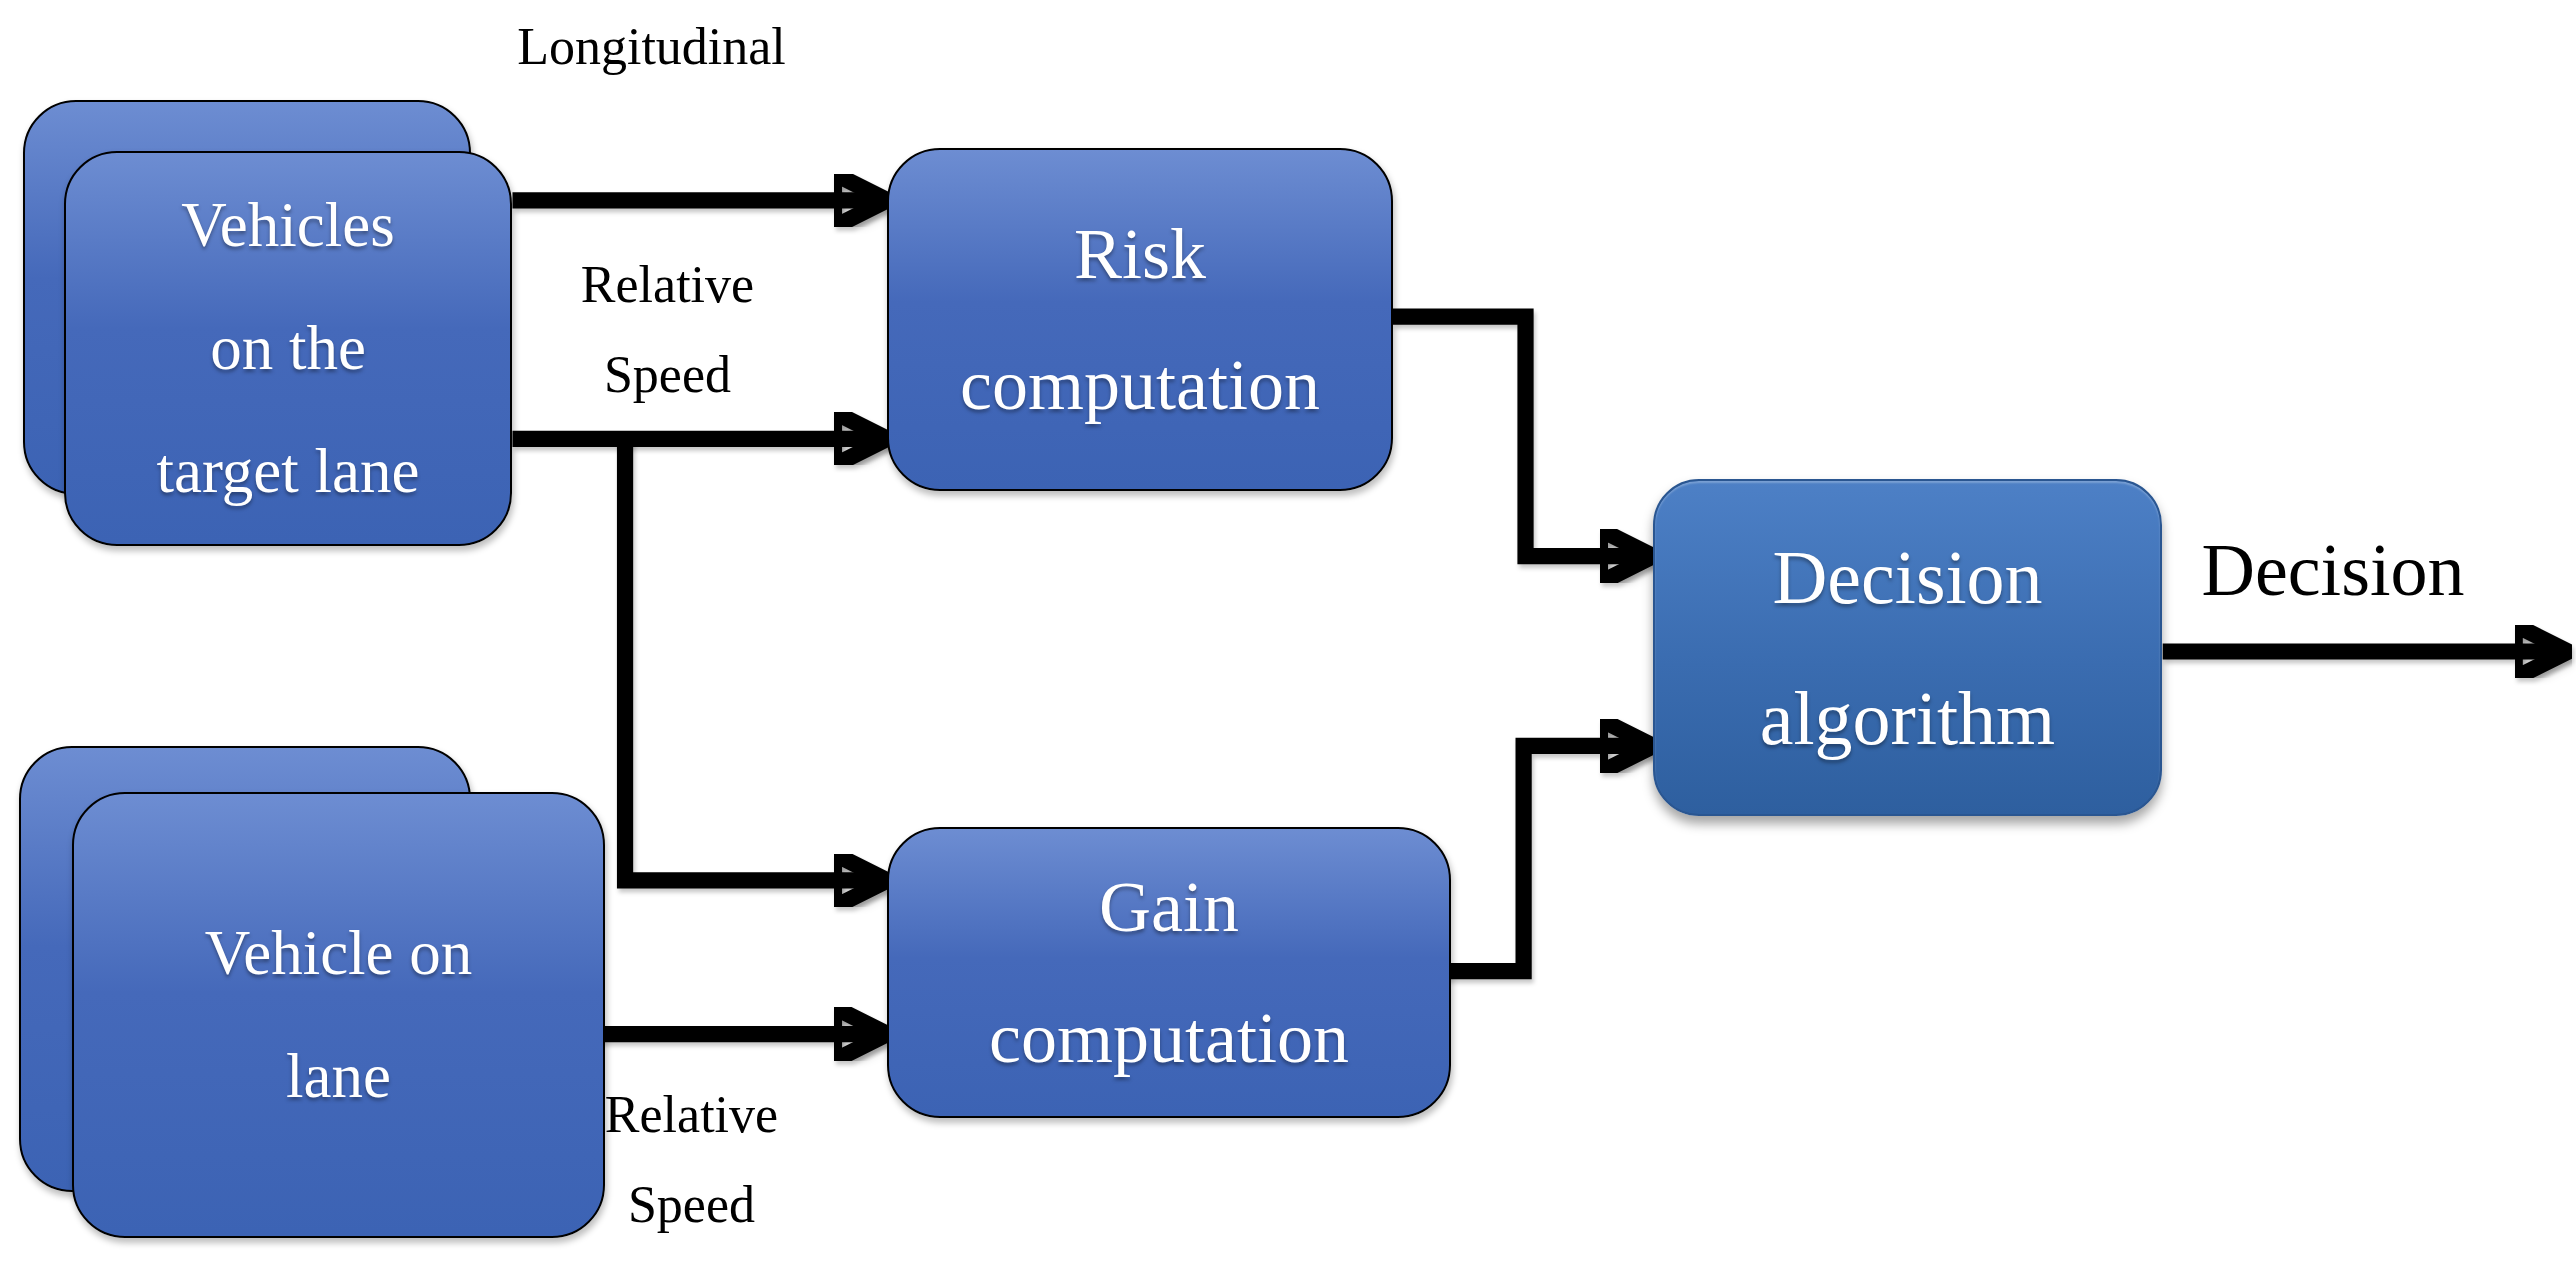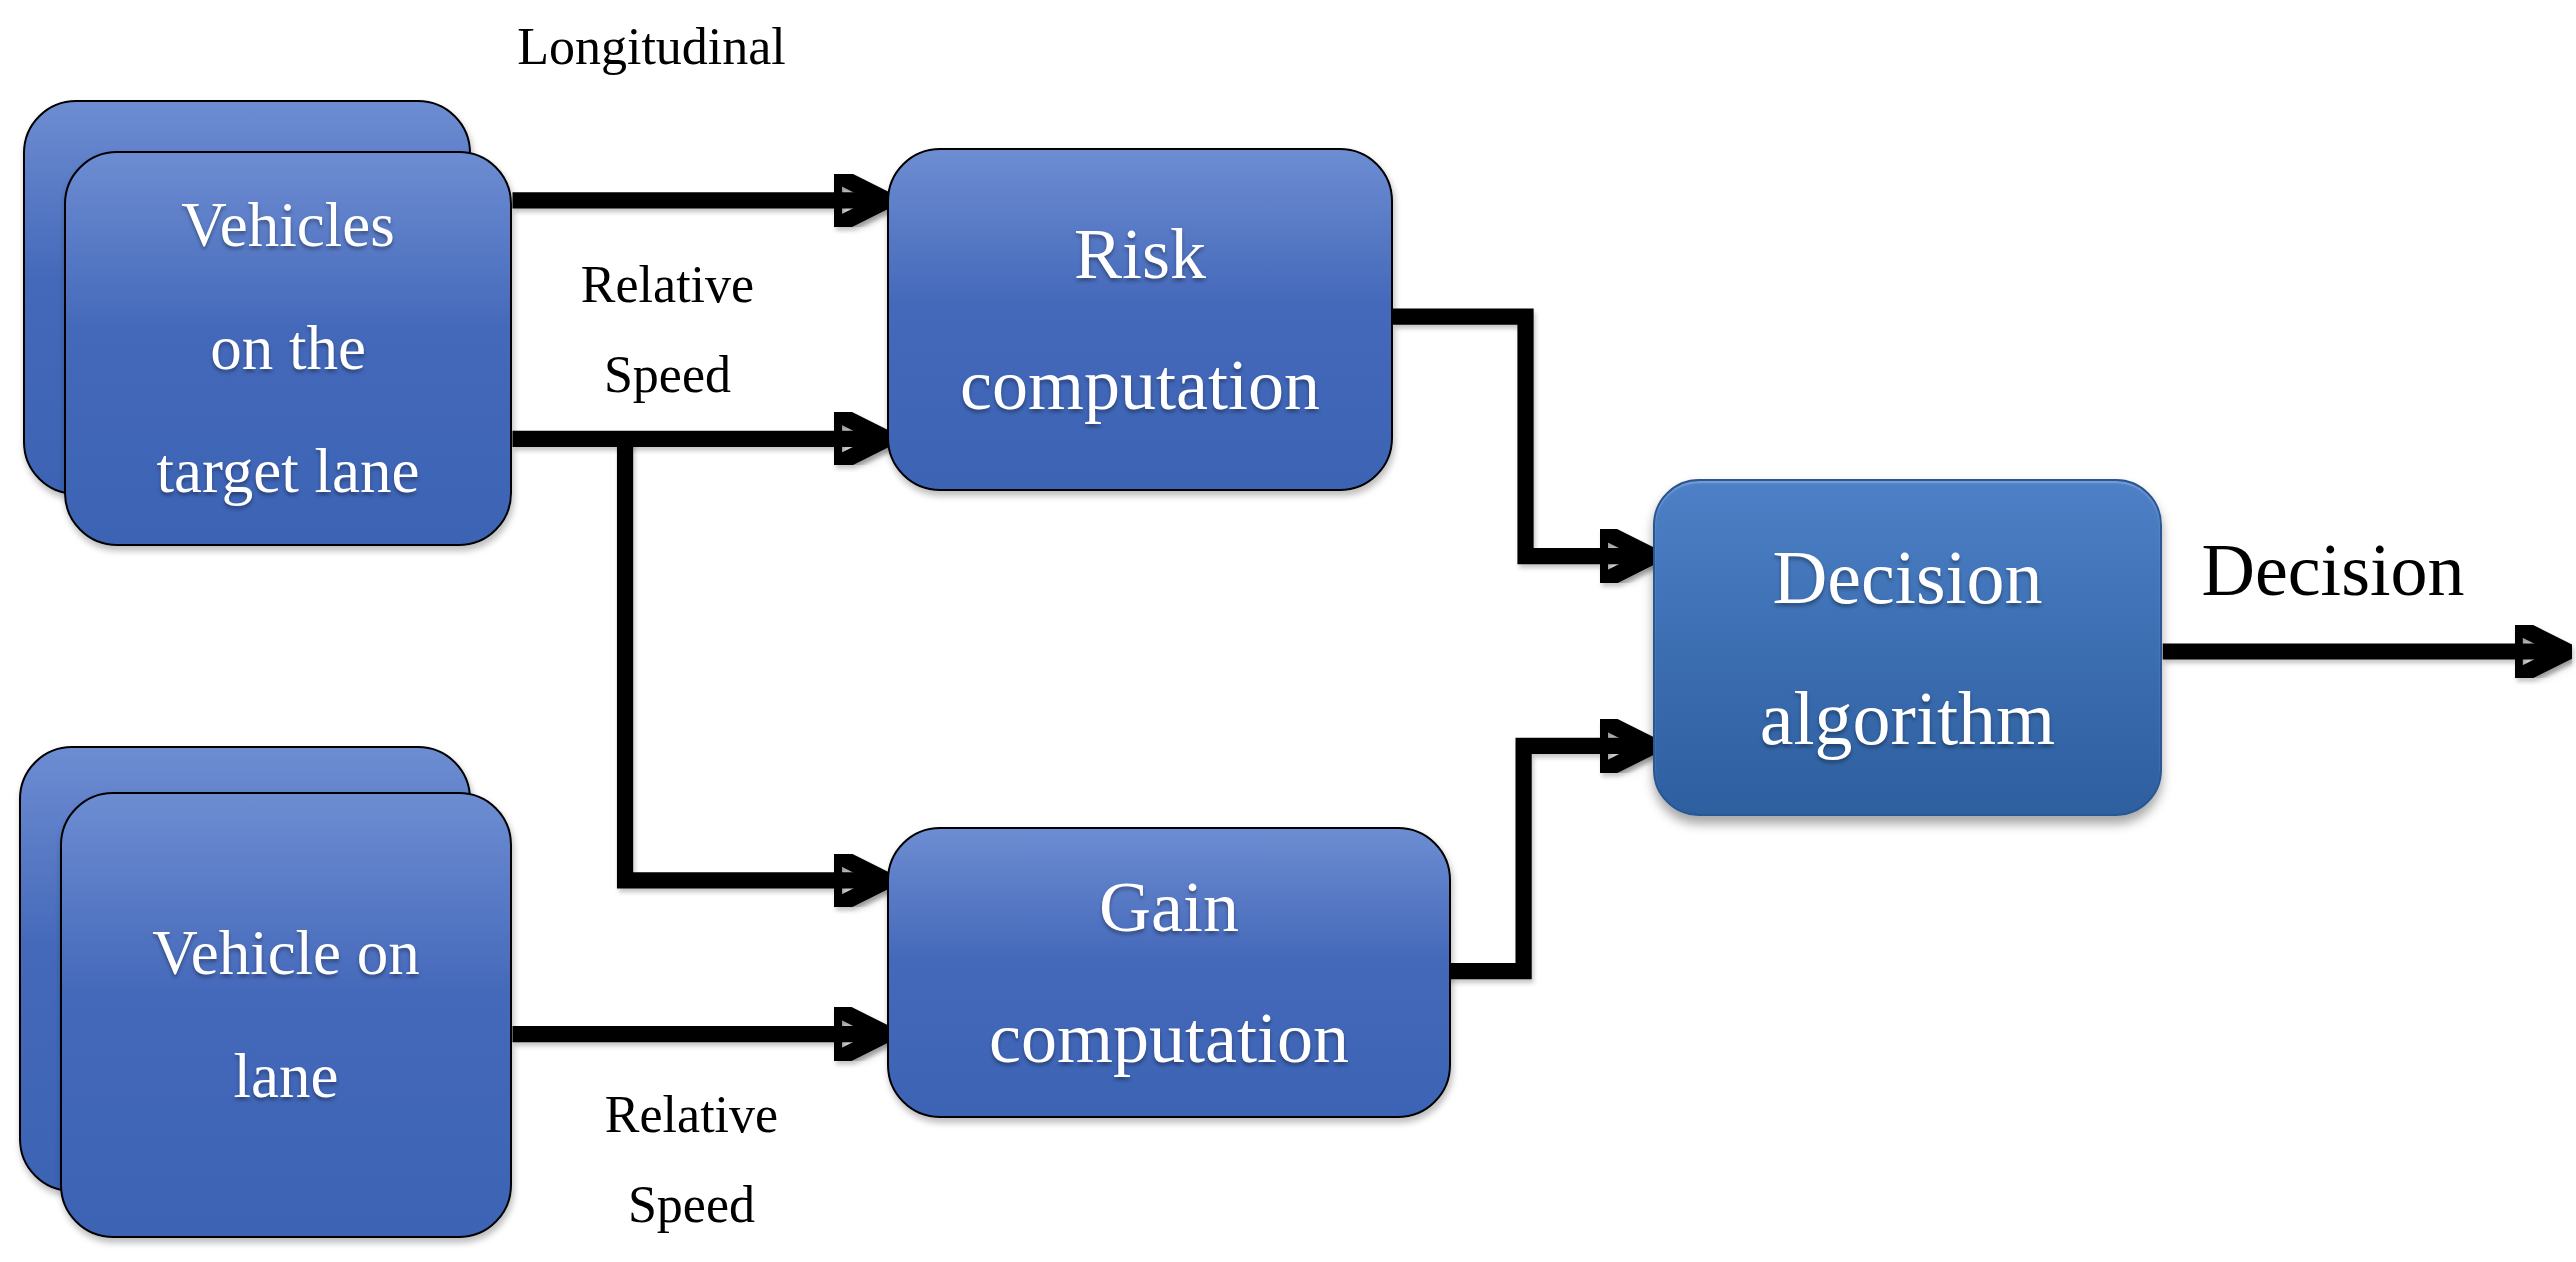--- a/index.html
+++ b/index.html
@@ -64,21 +64,21 @@
   </svg>
 
   <div class="node framed back-card" style="left:23px;top:100px;width:448px;height:395px;"></div>
   <div class="node framed front-card stack-text" style="left:64px;top:151px;width:448px;height:395px;">
     <div class="nl">Vehicles</div>
     <div class="nl">on the</div>
     <div class="nl">target lane</div>
   </div>
 
   <div class="node framed back-card" style="left:19px;top:746px;width:452px;height:446px;"></div>
-  <div class="node framed front-card stack-text" style="left:60px;top:792px;width:452px;height:446px;">
+  <div class="node framed front-card stack-text" style="left:72px;top:792px;width:533px;height:446px;">
     <div class="nl">Vehicle on</div>
     <div class="nl">lane</div>
   </div>
 
   <div class="node framed front-card comp-text" style="left:887px;top:148px;width:506px;height:343px;">
     <div class="nl">Risk</div>
     <div class="nl">computation</div>
   </div>
 
   <div class="node framed front-card comp-text" style="left:887px;top:827px;width:564px;height:291px;">

